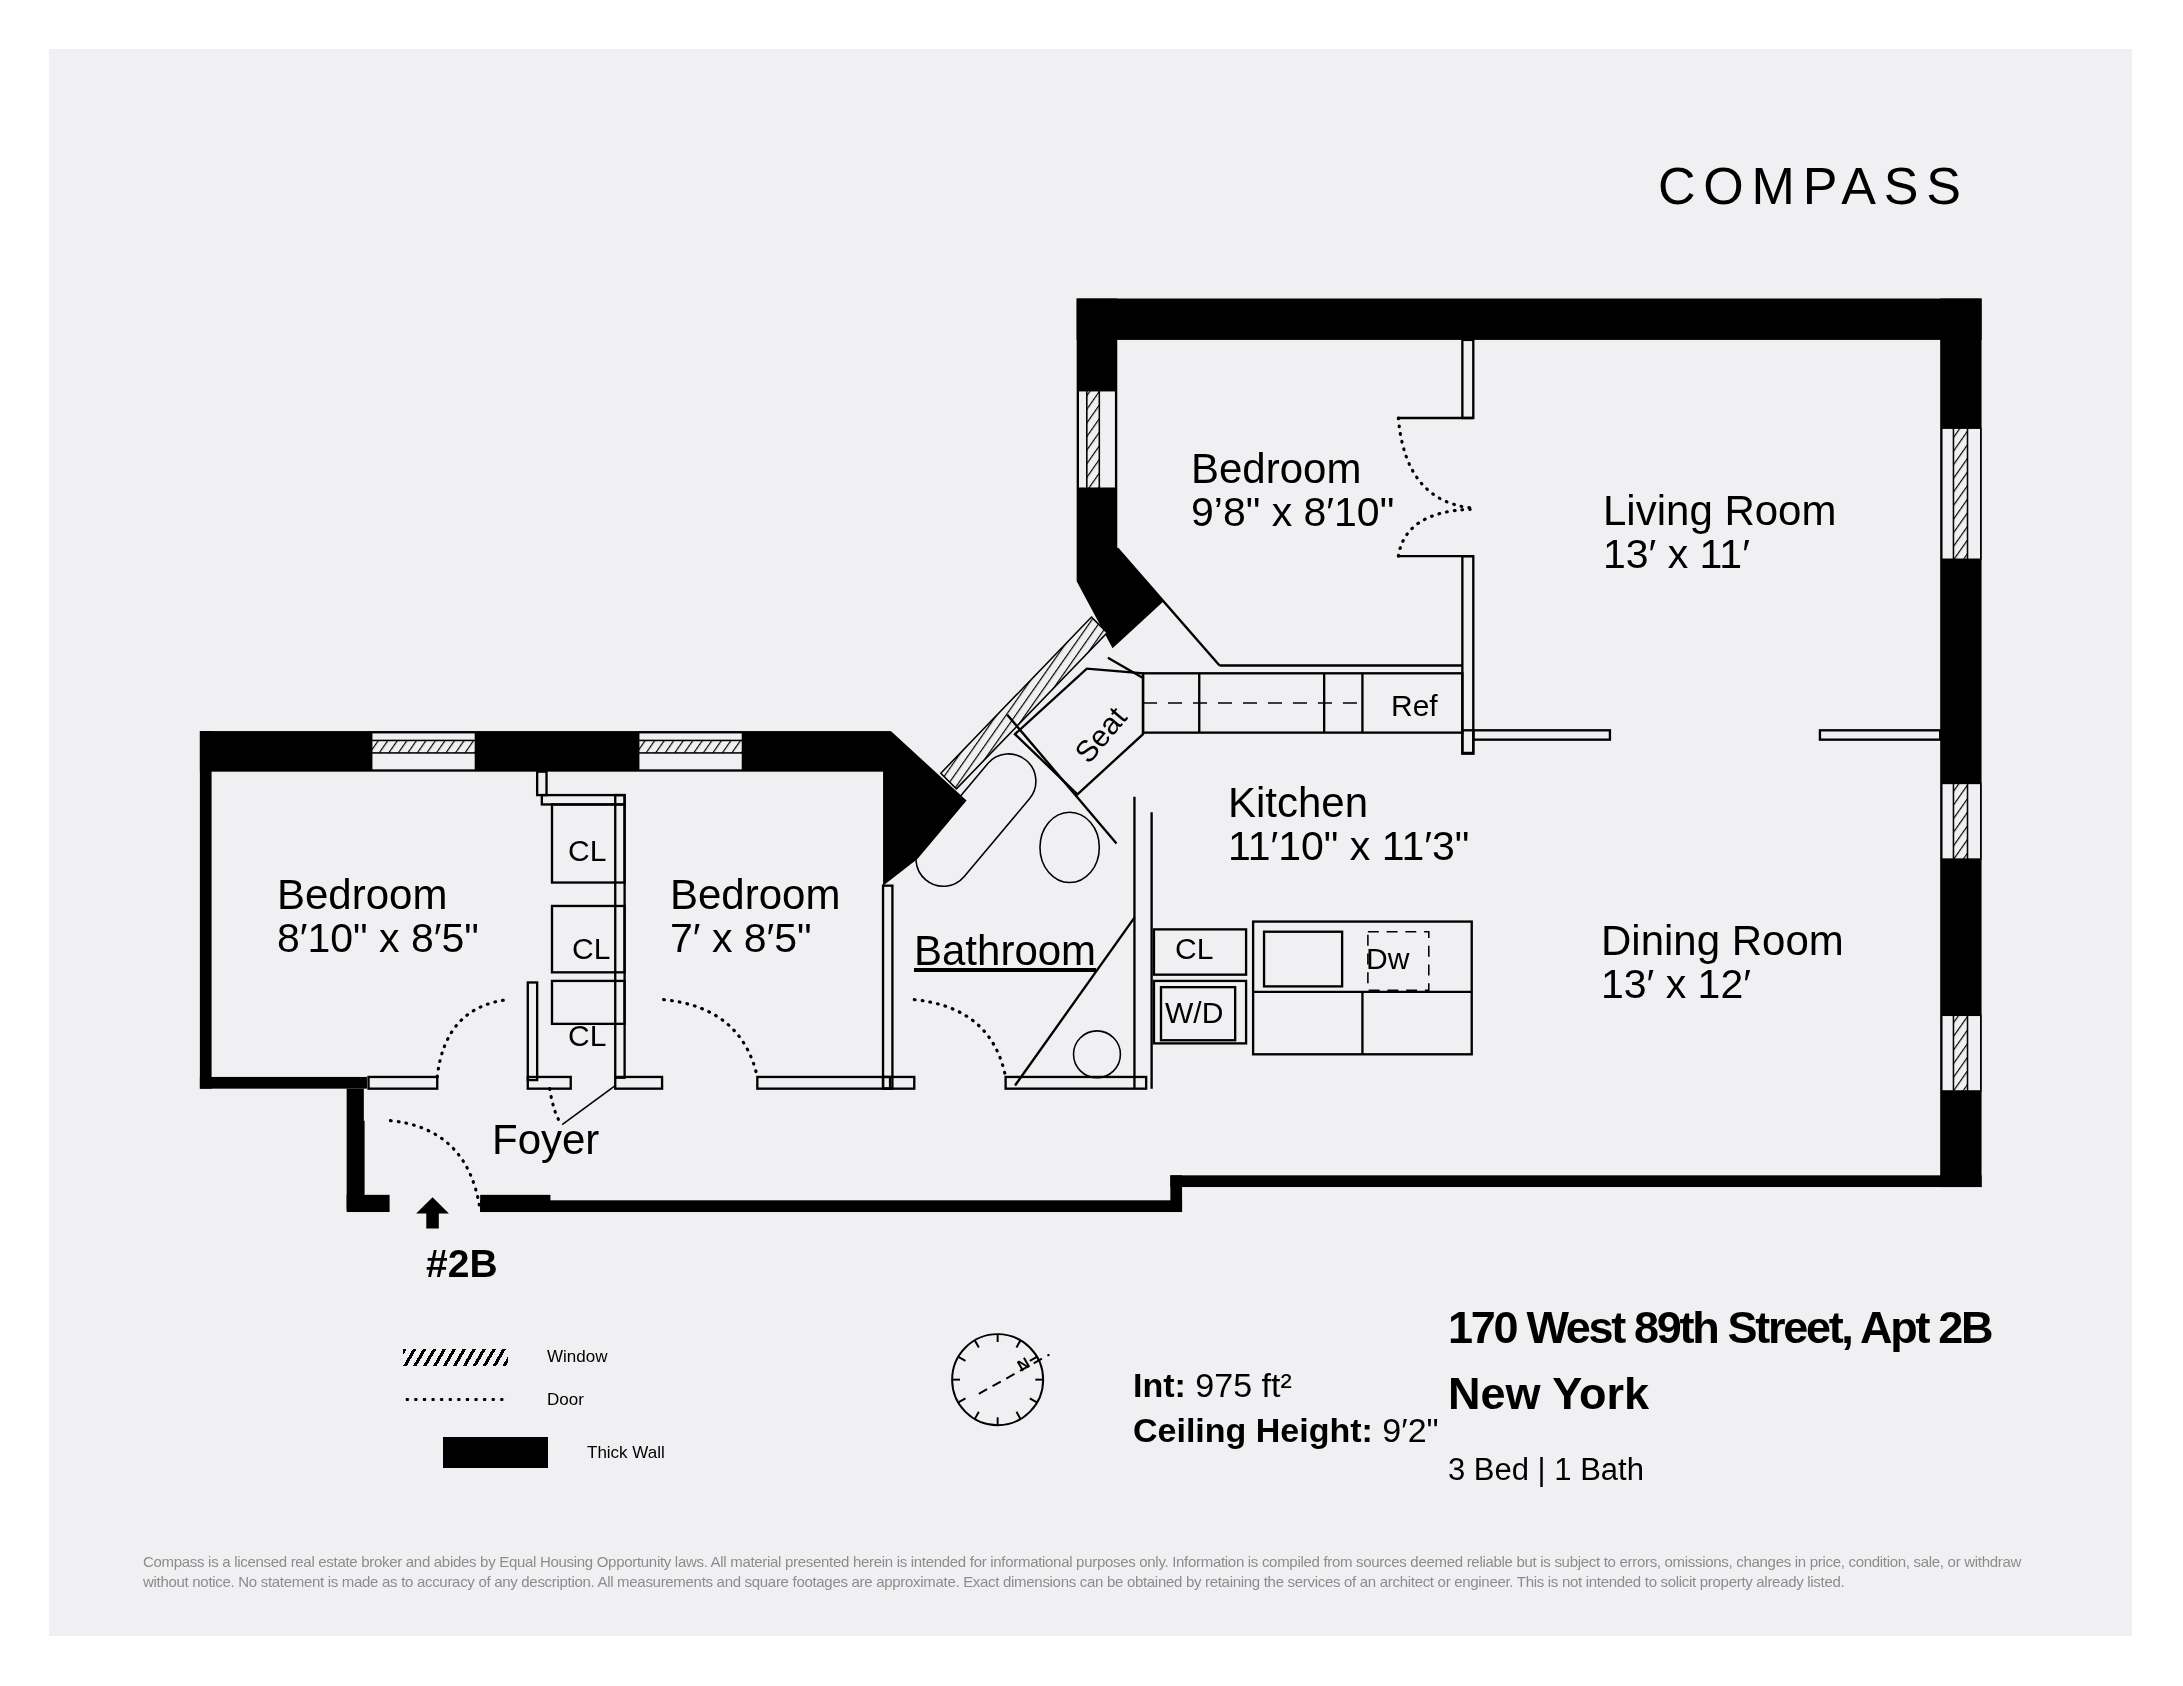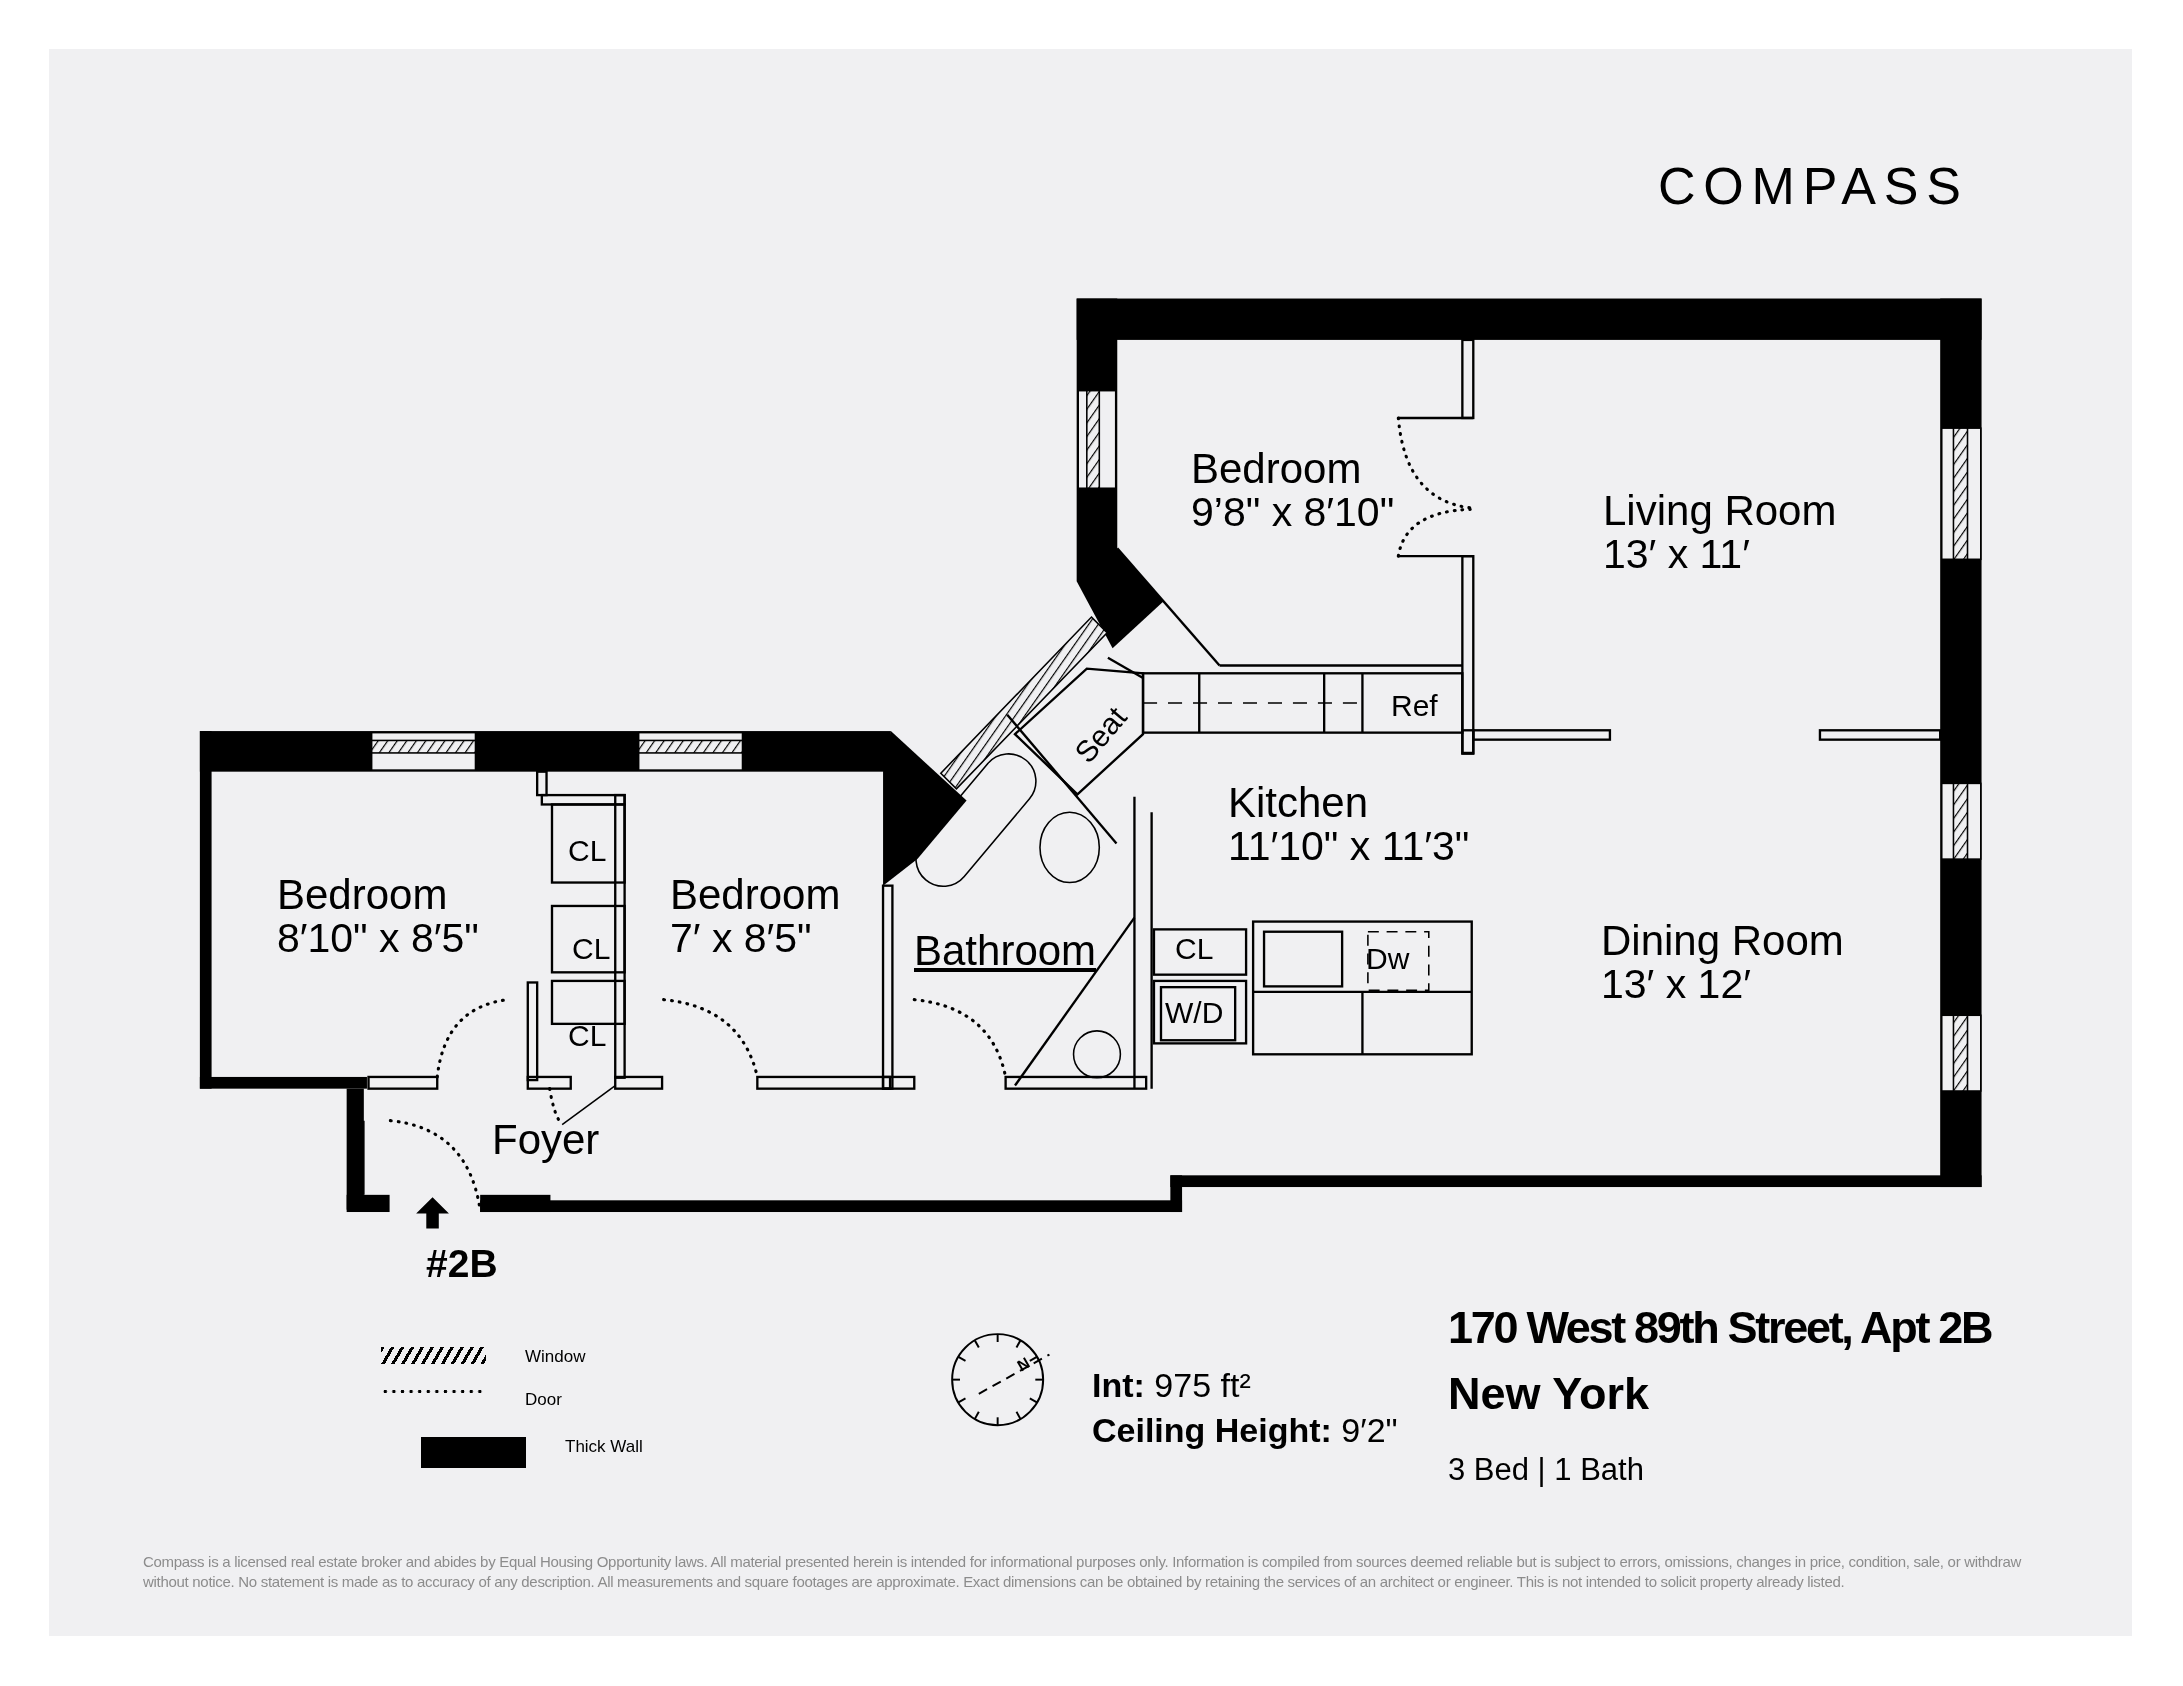--- a/index.html
+++ b/index.html
@@ -6,28 +6,28 @@
   body { width:2183px; height:1687px; position:relative; overflow:hidden;
          font-family:"Liberation Sans", "DejaVu Sans", sans-serif; color:#000; }
   .panel { position:absolute; left:49px; top:49px; width:2083px; height:1587px; background:#f0f0f2; }
   .logo { position:absolute; left:1658px; top:156px; font-size:52px; letter-spacing:7.8px; font-weight:400; }
   svg.plan { position:absolute; left:0; top:0; }
   .lbl { position:absolute; white-space:nowrap; line-height:1.05; }
   .room-name { font-size:42px; }
   .room-dim { font-size:41px; font-weight:300; }
   .fixture { position:absolute; font-size:30px; text-align:center; }
   .entry-label { position:absolute; left:426px; top:1242px; font-size:39px; font-weight:700;text-align:center; }
-  .legend-row { position:absolute; left:381px; display:flex; align-items:flex-start; }
+  .legend-row { position:absolute; left:403px; display:flex; align-items:center; }
   .legend-sw { width:105px; height:31px; margin-right:39px; }
   .legend-text { font-size:17px; }
   .sw-window { height:17px; background:repeating-linear-gradient(120deg, #000 0 3.1px, transparent 3.1px 8.6px); }
   .sw-door { height:3.1px; background:radial-gradient(circle, #000 1.6px, transparent 2px) 0 0/8.6px 3.1px repeat-x; }
   .sw-wall { background:#000; }
   .stats { position:absolute; left:1092px; top:1363px; font-size:34px; line-height:45px; }
-  .stats .k { font-weight:700; }
+  .stats .k { font-weight:700;margin-left:41px; }
   .addr { position:absolute; left:1448px; top:1302px; font-size:45px; font-weight:700; letter-spacing:-2.3px; }
   .city { position:absolute; left:1448px; top:1368px; font-size:45px; font-weight:700; }
   .beds { position:absolute; left:1448px; top:1452px; font-size:31px; }
   .disclaimer { position:absolute; left:143px; top:1552px; width:1905px; font-size:15px; color:#8c8c8c; line-height:19.5px; letter-spacing:-0.3px; }
   .compass { position:absolute; left:949px; top:1331px; }
 </style>
 </head>
 <body>
 
 <div class="panel"></div>

